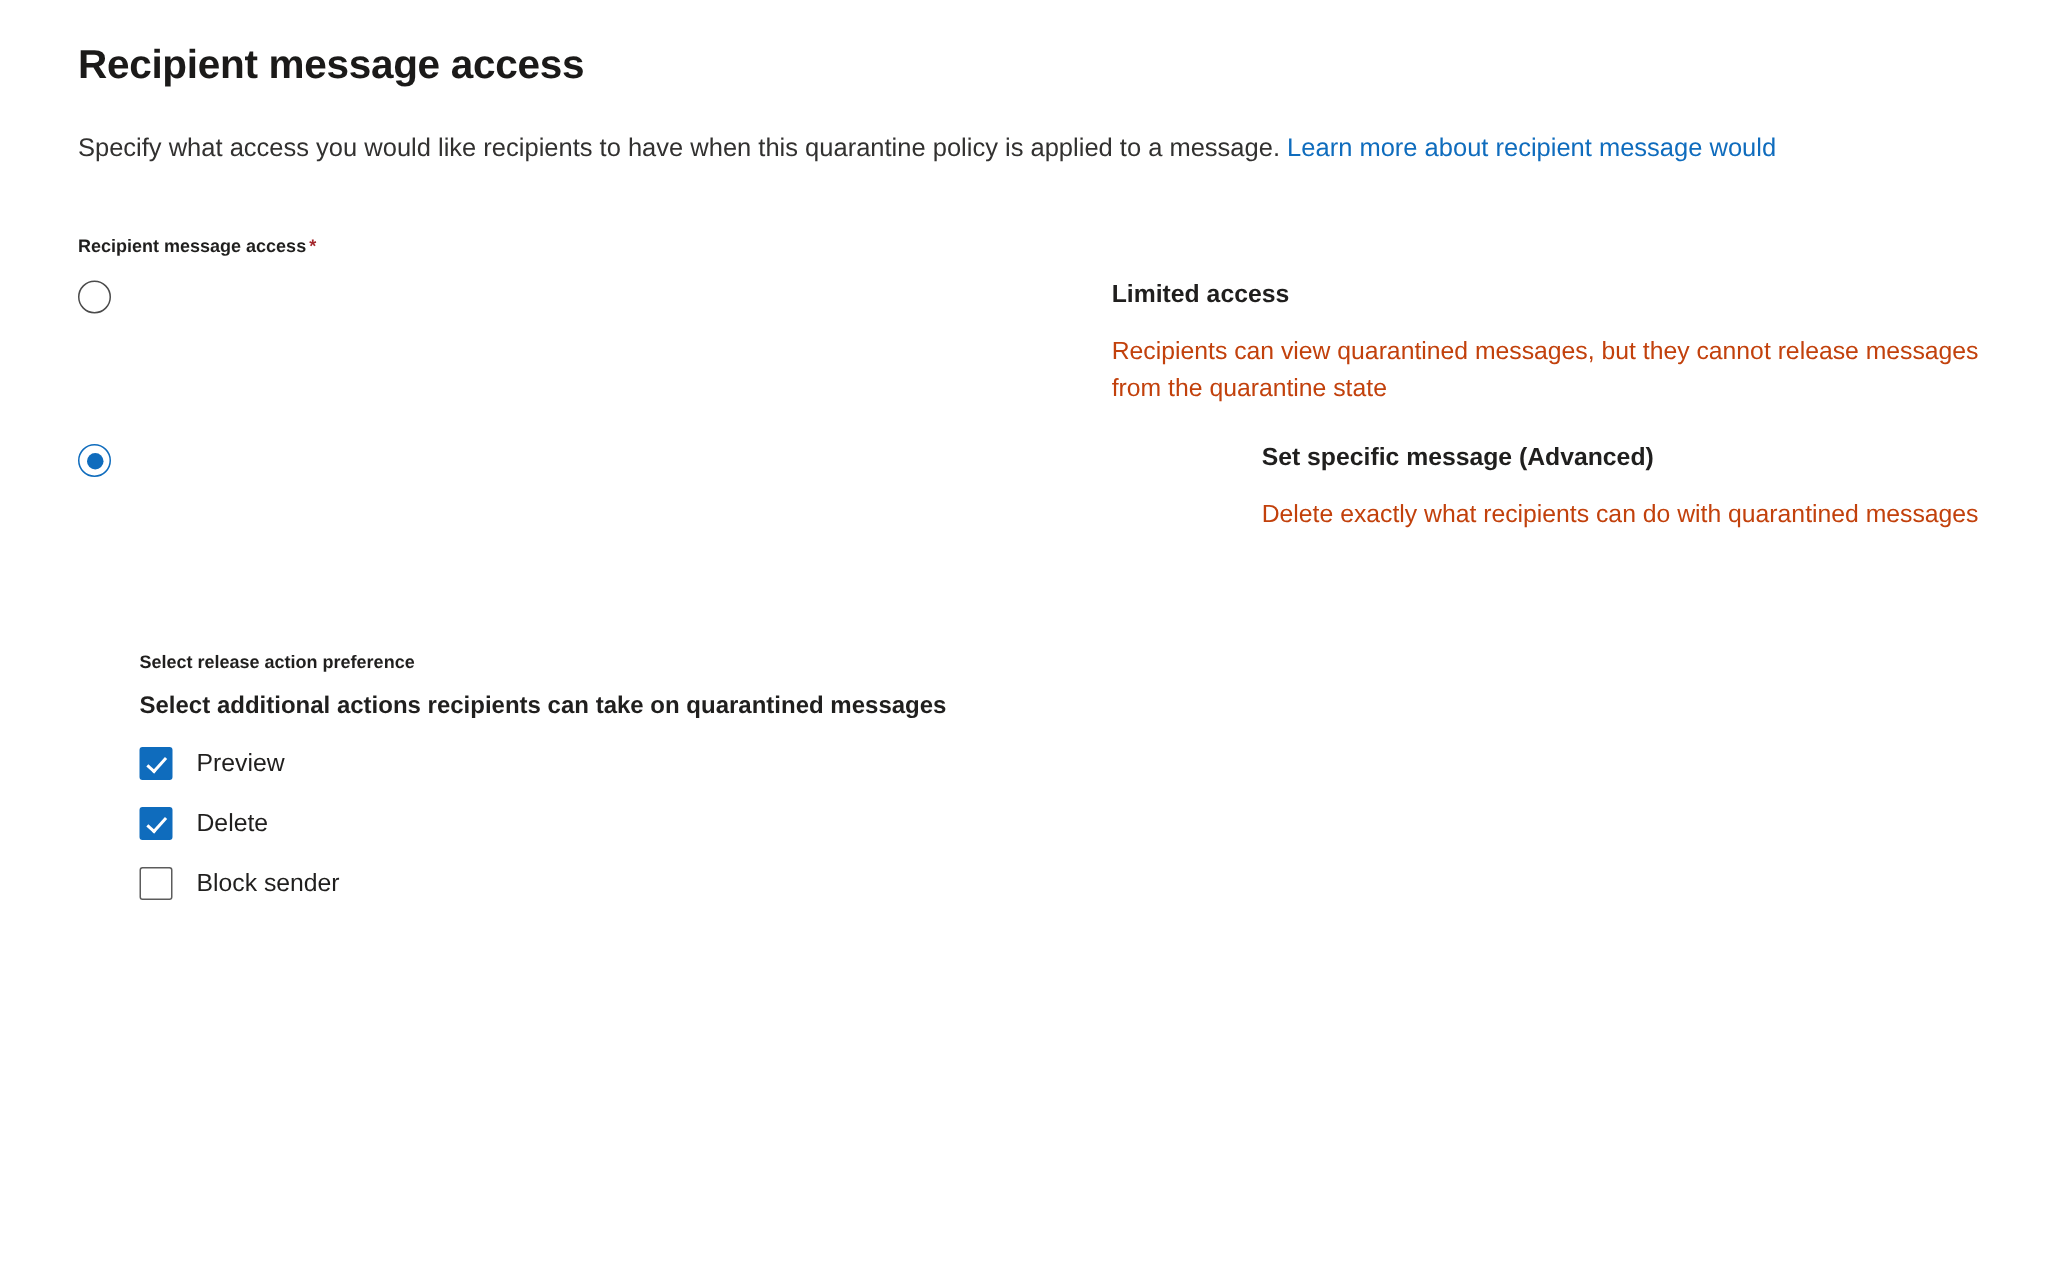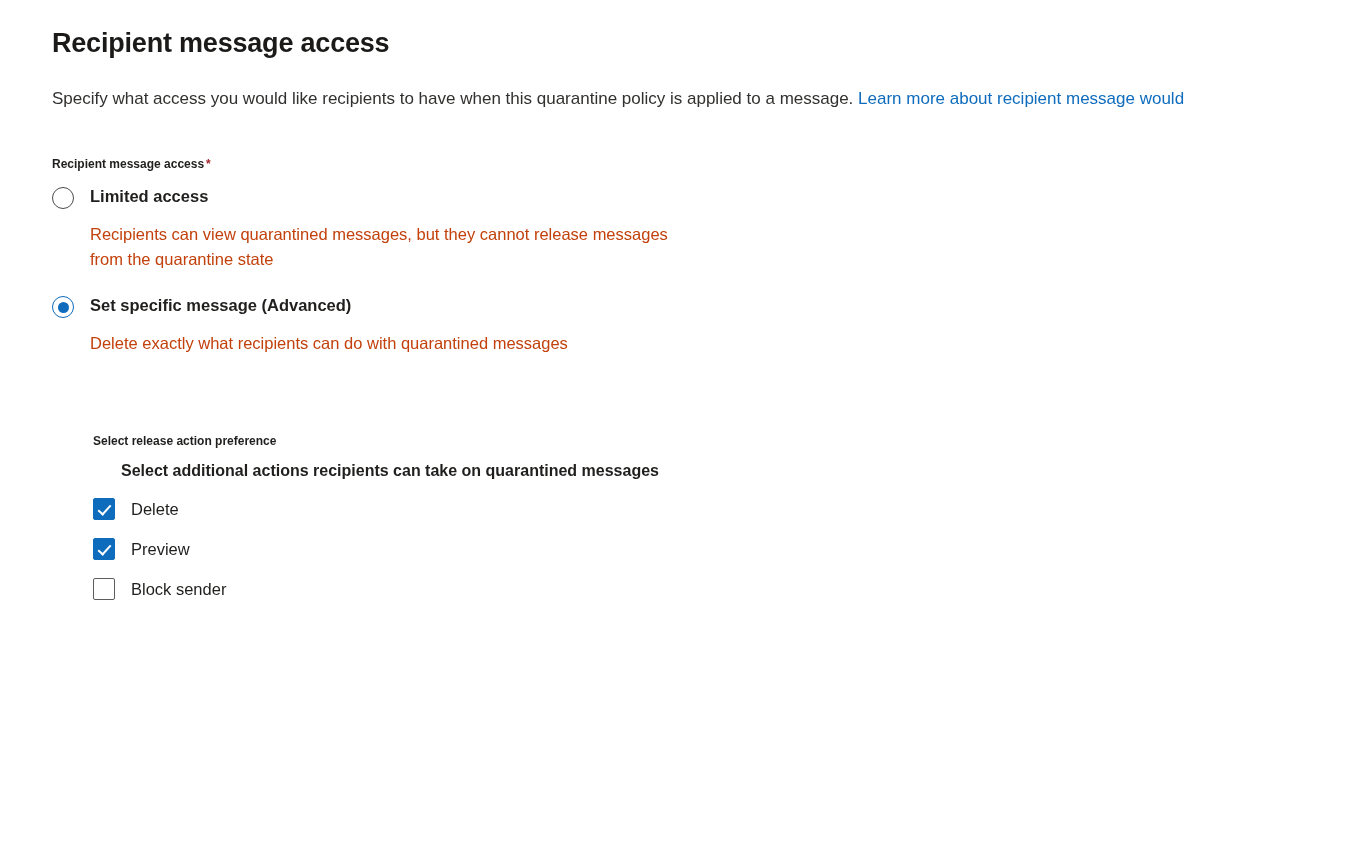--- a/index.html
+++ b/index.html
@@ -53,20 +53,21 @@
     margin-left: 2px;
   }
 
   .radio-group { margin-bottom: 0; }
 
   .radio-option {
     display: flex;
     align-items: flex-start;
     margin-bottom: 22px;
     cursor: pointer;
+    justify-content: space-between;
   }
   .radio-mark {
     flex: 0 0 auto;
     width: 22px;
     height: 22px;
     border-radius: 50%;
     border: 1.6px solid #4b4b4b;
     box-sizing: border-box;
     margin-top: 2px;
     margin-right: 16px;
@@ -145,21 +146,20 @@
     height: 16px;
     margin-right: 4px;
   }
   .chevron svg { display: block; }
 
   .checkbox-label {
     font-size: 16px;
     font-weight: bold;
     color: #201f1e;
     margin-bottom: 18px;
-    margin-left: 28px;
   }
   .checkbox-row {
     display: flex;
     align-items: center;
     margin-bottom: 18px;
     cursor: pointer;
   }
   .checkbox-mark {
     flex: 0 0 auto;
     width: 22px;
@@ -226,26 +226,26 @@
 
   <div class="sub-section">
 
     <div class="sub-label">Select release action preference</div>
 
 
     <div class="checkbox-label">Select additional actions recipients can take on quarantined messages</div>
 
     <div class="checkbox-row checked">
       <span class="checkbox-mark"></span>
-      <span class="checkbox-text">Delete</span>
+      <span class="checkbox-text">Preview</span>
     </div>
 
     <div class="checkbox-row checked">
       <span class="checkbox-mark"></span>
-      <span class="checkbox-text">Preview</span>
+      <span class="checkbox-text">Delete</span>
     </div>
 
     <div class="checkbox-row">
       <span class="checkbox-mark"></span>
       <span class="checkbox-text">Block sender</span>
     </div>
 
   </div>
 
 </div>

